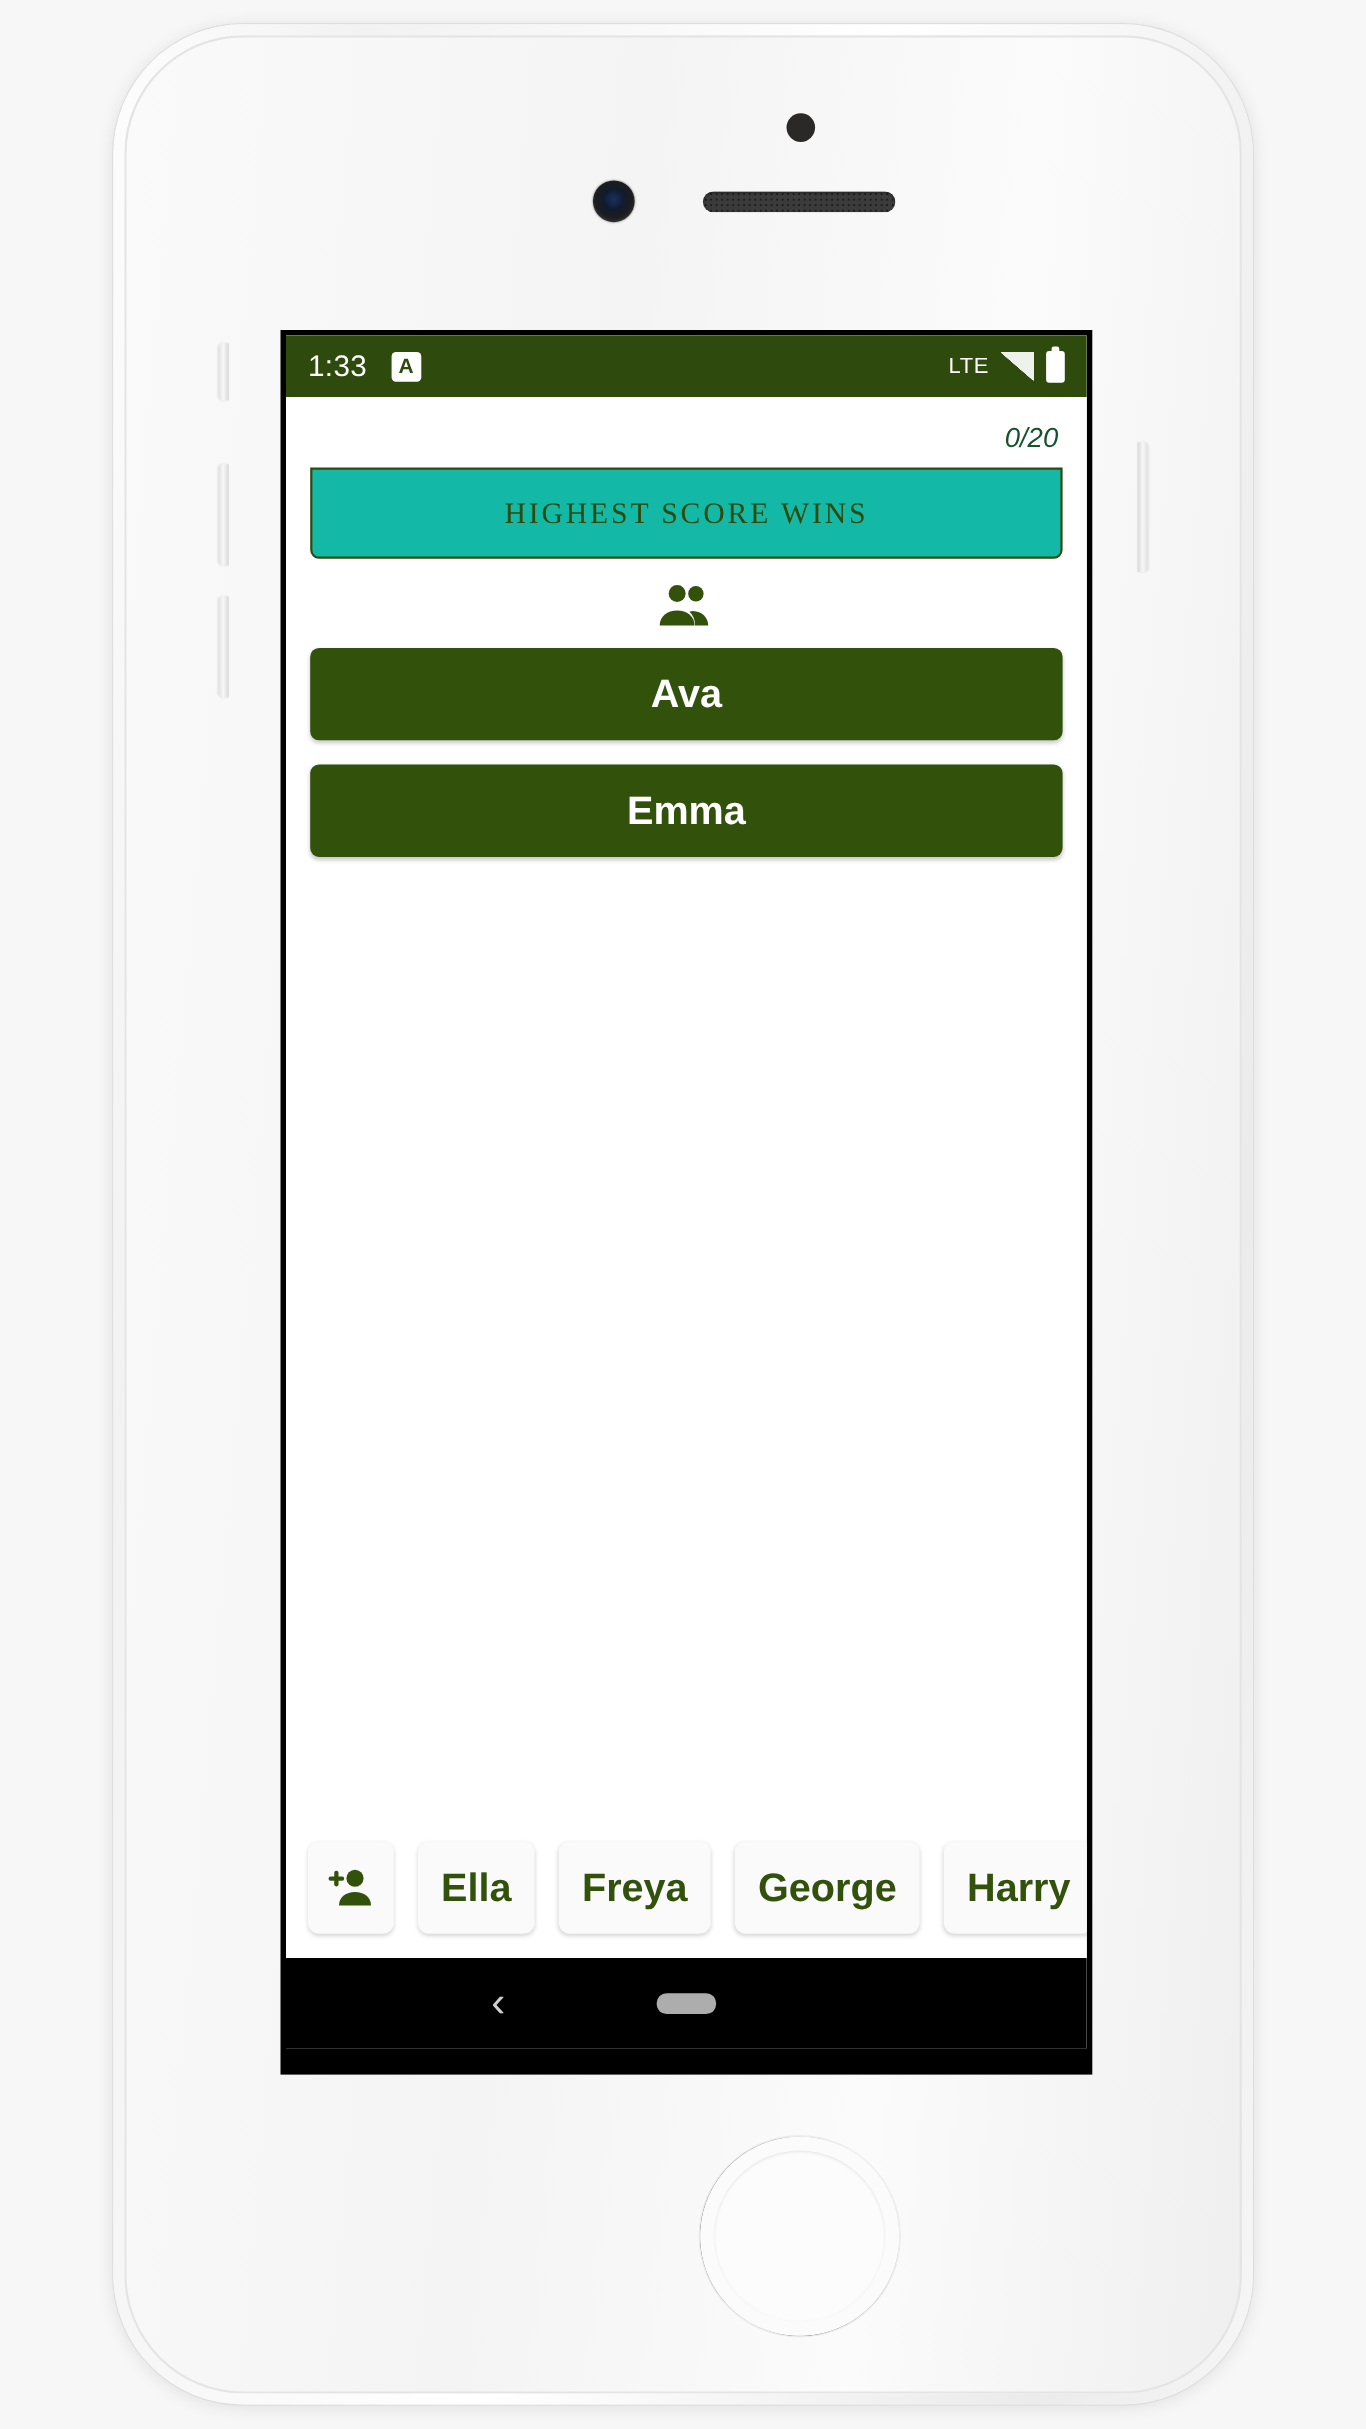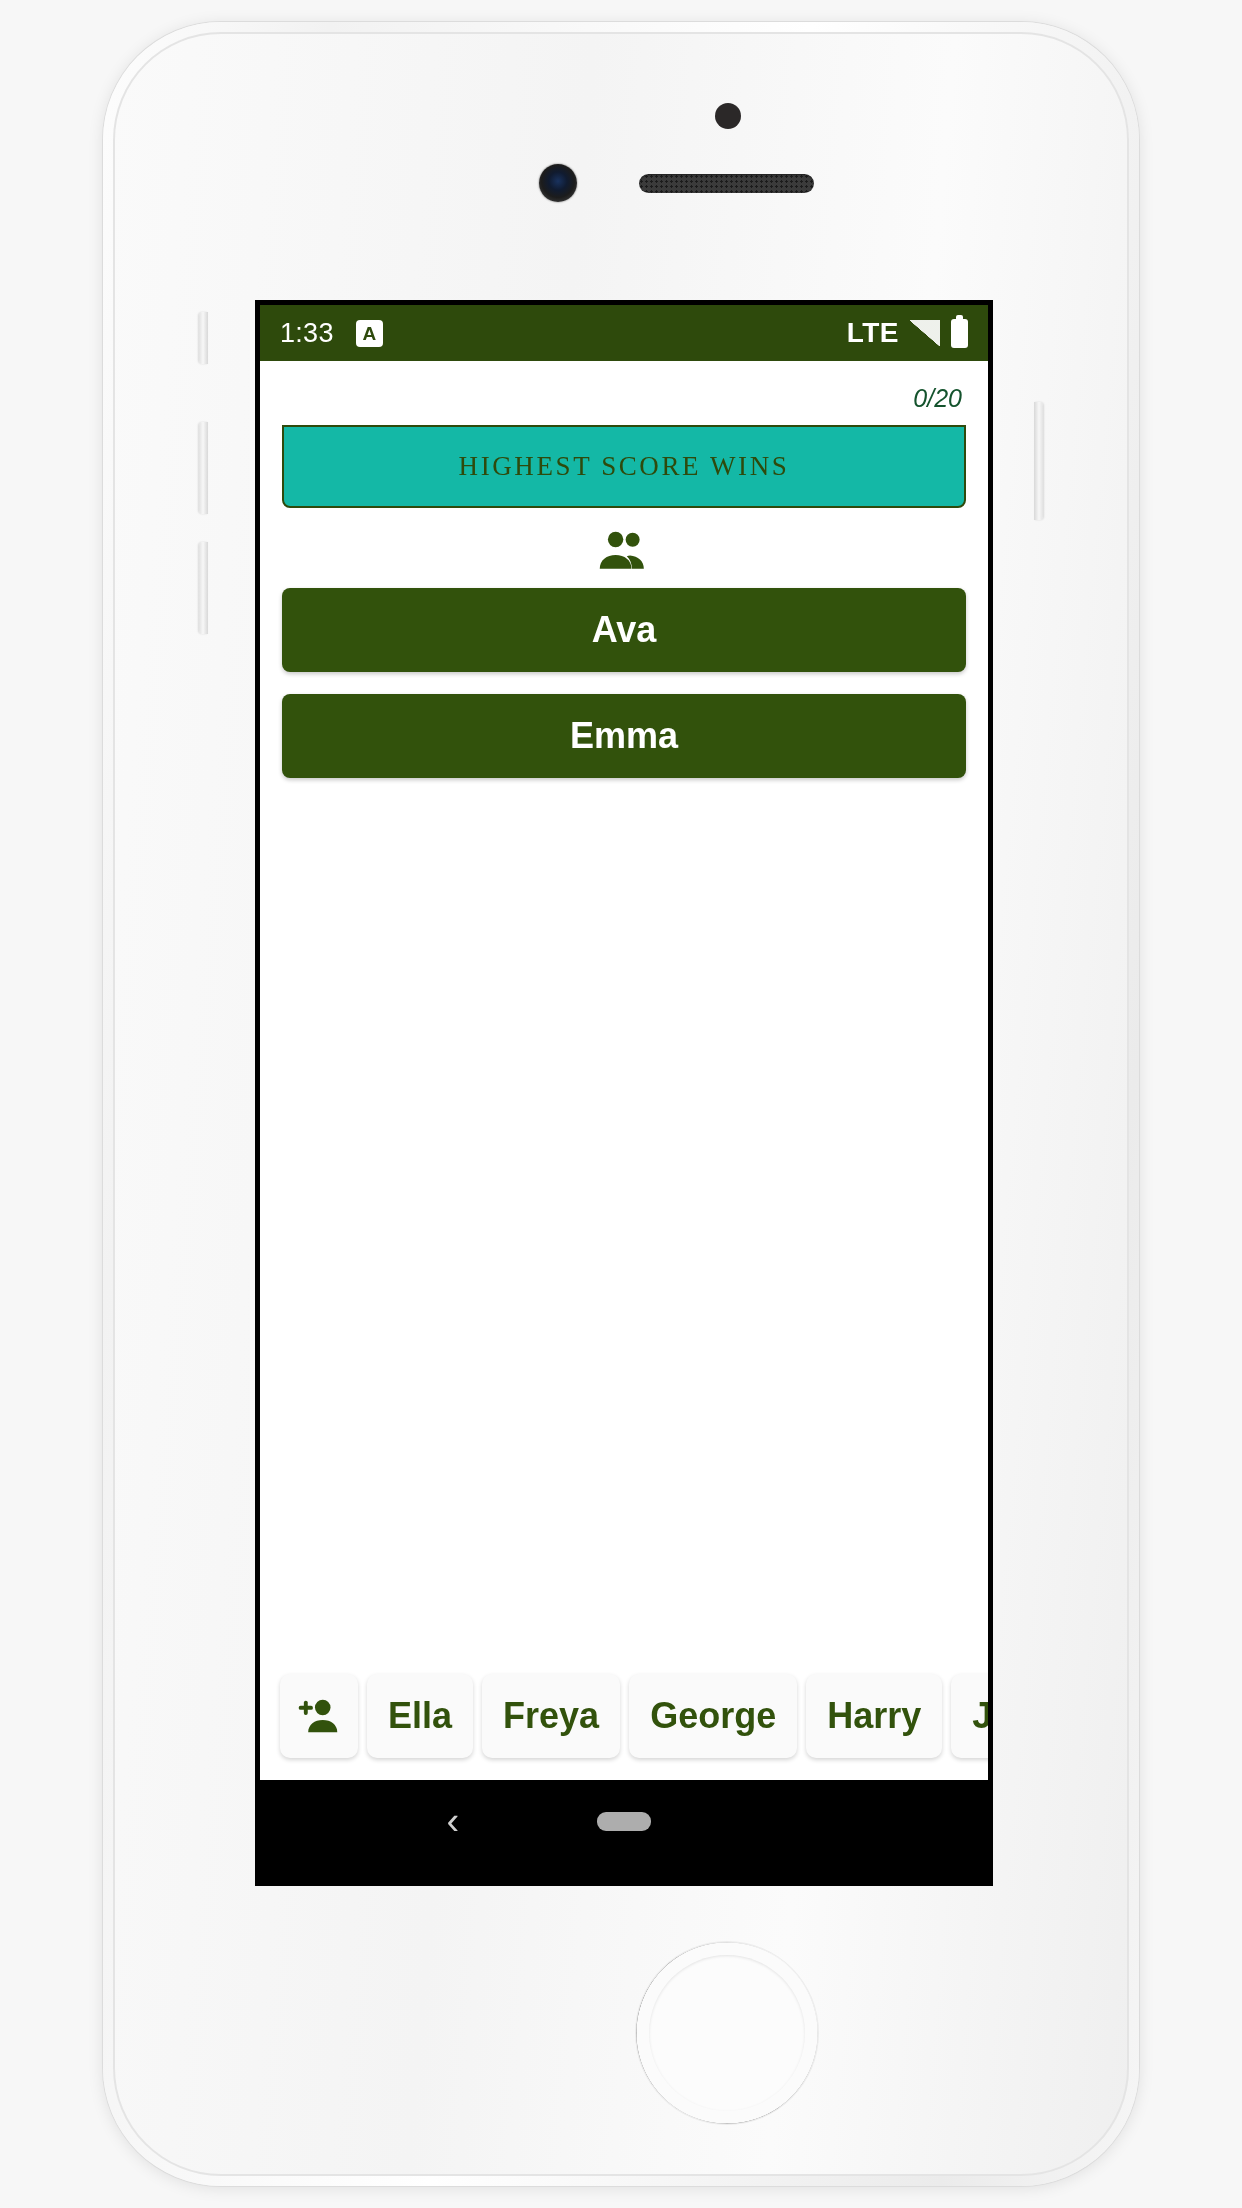--- a/index.html
+++ b/index.html
@@ -109,21 +109,21 @@
   }
   #status-time{ font-size:27px; font-weight:normal; letter-spacing:.3px; }
   #status-a-icon{
     margin-left:22px; width:27px; height:27px;
     background:#ffffff; border-radius:4px;
     color:#2e4a0c; font-size:19px; font-weight:bold;
     display:flex; align-items:center; justify-content:center;
     line-height:1;
   }
   #status-right{ margin-left:auto; display:flex; align-items:center; gap:11px; }
-  #status-lte{ font-size:28px; font-weight:700; letter-spacing:.5px; }
+  #status-lte{ font-size:20px; font-weight:400; letter-spacing:.5px; }
   #signal-icon{
     width:30px; height:26px;
     background:linear-gradient(to top right, transparent 48%, #ffffff 49%);
     opacity:.92;
   }
   #battery-icon{
     width:17px; height:29px; position:relative;
     background:#ffffff; border-radius:3px;
   }
   #battery-icon::before{
@@ -208,21 +208,21 @@
     font-size:36px; font-weight:bold;
     box-shadow:0 2px 4px rgba(0,0,0,.22);
     cursor:pointer;
   }
 
   #spacer-area{ flex:1 1 auto; }
 
   
   #available-players-bar{
     flex:0 0 auto;
-    display:flex; align-items:center; gap:9px;
+    display:flex; align-items:center; gap:22px;
     padding:12px 0 22px 20px;
     overflow:hidden;
   }
   .player-chip{
     flex:0 0 auto; height:84px;
     background:#fafafa; border-radius:10px;
     display:flex; align-items:center; justify-content:center;
     padding:0 21px;
     font-size:36px; font-weight:bold; color:var(--brand-btn);
     box-shadow:0 2px 4px rgba(0,0,0,.17);

